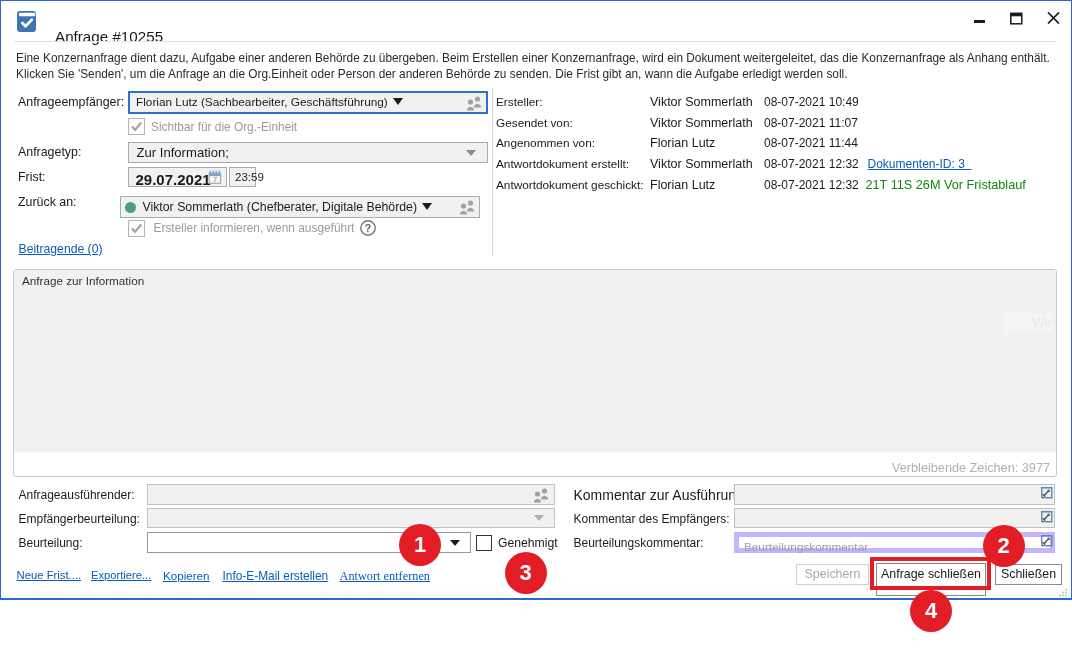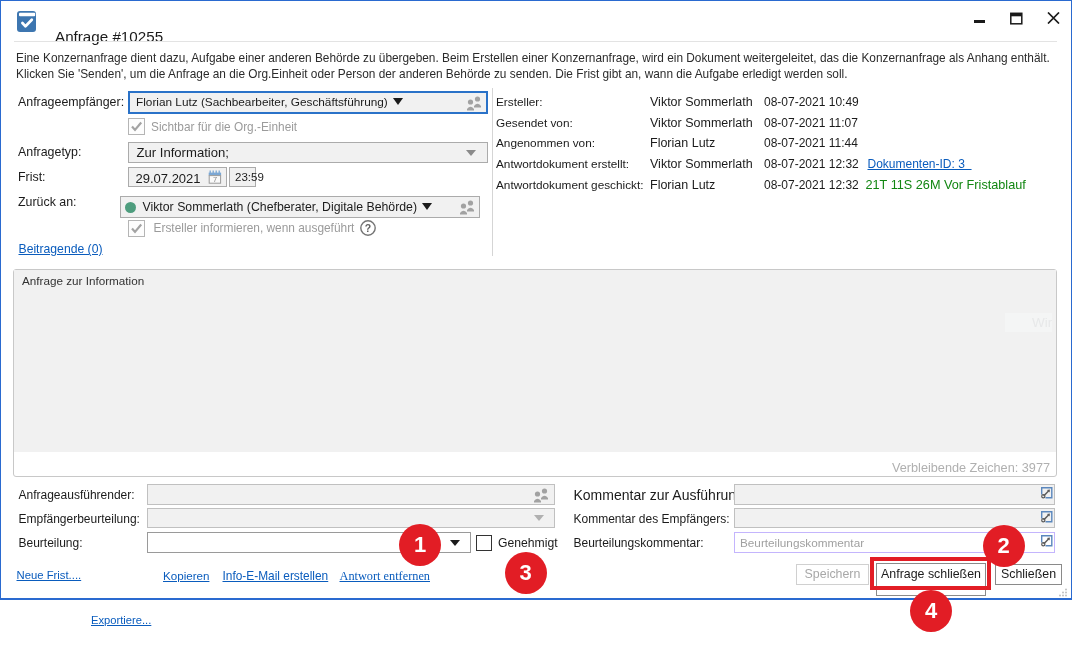--- a/index.html
+++ b/index.html
@@ -60,21 +60,21 @@
 <div class="abs gray" style="left:151px;top:120px;font-size:11.85px;white-space:nowrap;">Sichtbar für die Org.-Einheit</div>
 
 <div class="lbl" style="top:145px;">Anfragetyp:</div>
 <div class="fld" style="left:128px;top:142px;width:360px;height:21px;">
   <div class="abs" style="left:7.5px;top:2px;font-size:13.1px;color:#1b1b1b;">Zur Information;</div>
   <div class="abs" style="right:11px;top:7px;width:0;height:0;border:5px solid transparent;border-top:6px solid #8a8a8a;"></div>
 </div>
 
 <div class="lbl" style="top:170px;">Frist:</div>
 <div class="fld" style="left:128px;top:167px;width:99px;height:20px;">
-  <div class="abs" style="left:6.5px;top:2.5px;font-size:13px;color:#1b1b1b;">29.07.2021</div>
+  <div class="abs" style="left:6.5px;top:2.5px;font-size:15px;color:#1b1b1b;font-weight:bold;">29.07.2021</div>
   <svg class="abs" style="right:4px;top:2px" width="14" height="14" viewBox="0 0 14 14">
     <path d="M2.2 0.5 v2.8 M5.2 0.5 v2.8 M8.2 0.5 v2.8 M11.2 0.5 v2.8" stroke="#7ba7d4" stroke-width="1.3"></path>
     <rect x="0.7" y="2.6" width="12.4" height="3" fill="#7ba7d4"></rect>
     <rect x="1.2" y="5.6" width="11.4" height="7.6" fill="#fafafa" stroke="#9a9a9a"></rect>
     <text x="7" y="12" font-size="7.5" fill="#8a8a8a" text-anchor="middle">7</text>
   </svg>
 </div>
 <div class="fld" style="left:229px;top:167px;width:27px;height:20px;">
   <div class="abs" style="left:5px;top:2.5px;font-size:11.5px;color:#1b1b1b;">23:59</div>
 </div>
@@ -145,21 +145,21 @@
   <div class="abs" style="right:10px;top:7px;width:0;height:0;border-left:5px solid transparent;border-right:5px solid transparent;border-top:6.5px solid #1b1b1b;"></div>
 </div>
 <div class="abs" style="left:476px;top:535px;width:16px;height:16px;background:#fff;border:1px solid #333;"></div>
 <div class="abs" style="left:498px;top:536px;font-size:12.2px;color:#1b1b1b;">Genehmigt</div>
 
 <div class="blbl" style="left:573.5px;top:488px;font-size:14px;">Kommentar zur Ausführung:</div>
 <div class="fld" style="left:734px;top:484px;width:321px;height:21px;border-color:#c0c0c0;"></div>
 <div class="blbl" style="left:573.5px;top:512px;">Kommentar des Empfängers:</div>
 <div class="fld" style="left:734px;top:508px;width:321px;height:20px;border-color:#c0c0c0;"></div>
 <div class="blbl" style="left:573.5px;top:536px;">Beurteilungskommentar:</div>
-<div class="abs" style="left:734px;top:532px;width:321px;height:21px;background:#fff;border:1px solid #c4b5fd;">
+<div class="abs" style="left:734px;top:532px;width:321px;height:21px;background:#fff;border:5px solid #c4b5fd;">
   <div class="abs" style="left:5px;top:3px;font-size:11.75px;color:#a0a0a0;">Beurteilungskommentar</div>
 </div>
 <svg class="abs" style="left:1039.5px;top:485.5px" width="14" height="14" viewBox="0 0 14 14">
   <path d="M1.7 8.5 L1.7 1.7 L11.8 1.7 L11.8 11.8 L5.5 11.8" fill="none" stroke="#5b87bd" stroke-width="1.4"></path>
   <path d="M3.6 10 L8.8 4.8" stroke="#5a5a5a" stroke-width="1.5" fill="none"></path>
   <path d="M9.9 3.6 l-3 0.3 l2.7 2.7 z" fill="#5a5a5a"></path>
   <circle cx="3.3" cy="10.3" r="1.6" fill="none" stroke="#5a5a5a" stroke-width="1.2"></circle>
 </svg>
 <svg class="abs" style="left:1039.5px;top:509.5px" width="14" height="14" viewBox="0 0 14 14">
   <path d="M1.7 8.5 L1.7 1.7 L11.8 1.7 L11.8 11.8 L5.5 11.8" fill="none" stroke="#5b87bd" stroke-width="1.4"></path>
@@ -168,21 +168,21 @@
   <circle cx="3.3" cy="10.3" r="1.6" fill="none" stroke="#5a5a5a" stroke-width="1.2"></circle>
 </svg>
 <svg class="abs" style="left:1039.5px;top:534px" width="14" height="14" viewBox="0 0 14 14">
   <path d="M1.7 8.5 L1.7 1.7 L11.8 1.7 L11.8 11.8 L5.5 11.8" fill="none" stroke="#5b87bd" stroke-width="1.4"></path>
   <path d="M3.6 10 L8.8 4.8" stroke="#5a5a5a" stroke-width="1.5" fill="none"></path>
   <path d="M9.9 3.6 l-3 0.3 l2.7 2.7 z" fill="#5a5a5a"></path>
   <circle cx="3.3" cy="10.3" r="1.6" fill="none" stroke="#5a5a5a" stroke-width="1.2"></circle>
 </svg>
 
 <div class="link" style="left:16.5px;top:569px;font-size:11.3px;">Neue Frist....</div>
-<div class="link" style="left:91px;top:569px;font-size:11.2px;margin-top:45px;">Exportiere...</div>
+<div class="link" style="left:91px;top:569px;font-size:11.2px;">Exportiere...</div>
 <div class="link" style="left:163px;top:569px;font-size:11.6px;">Kopieren</div>
 <div class="link" style="left:222.5px;top:569px;font-size:11.9px;">Info-E-Mail erstellen</div>
 <div class="link" style="left:339.5px;top:569px;font-size:12.3px;font-family:Liberation Serif, serif;">Antwort entfernen</div>
 
 <div class="btn" style="left:796px;top:564px;width:73px;height:21px;line-height:19px;color:#a8a8a8;border-color:#d0d0d0;">Speichern</div>
 <div class="btn" style="left:876px;top:563px;width:110px;height:33px;line-height:21px;">Anfrage schließen</div>
 <div class="btn" style="left:995px;top:564px;width:67px;height:21px;line-height:19px;">Schließen</div>
 <div class="abs" style="left:870px;top:557px;width:121px;height:33px;border:4px solid #e21d25;z-index:25;"></div>
 
 <svg class="abs" style="left:1058px;top:588px" width="10" height="9" viewBox="0 0 10 9">

